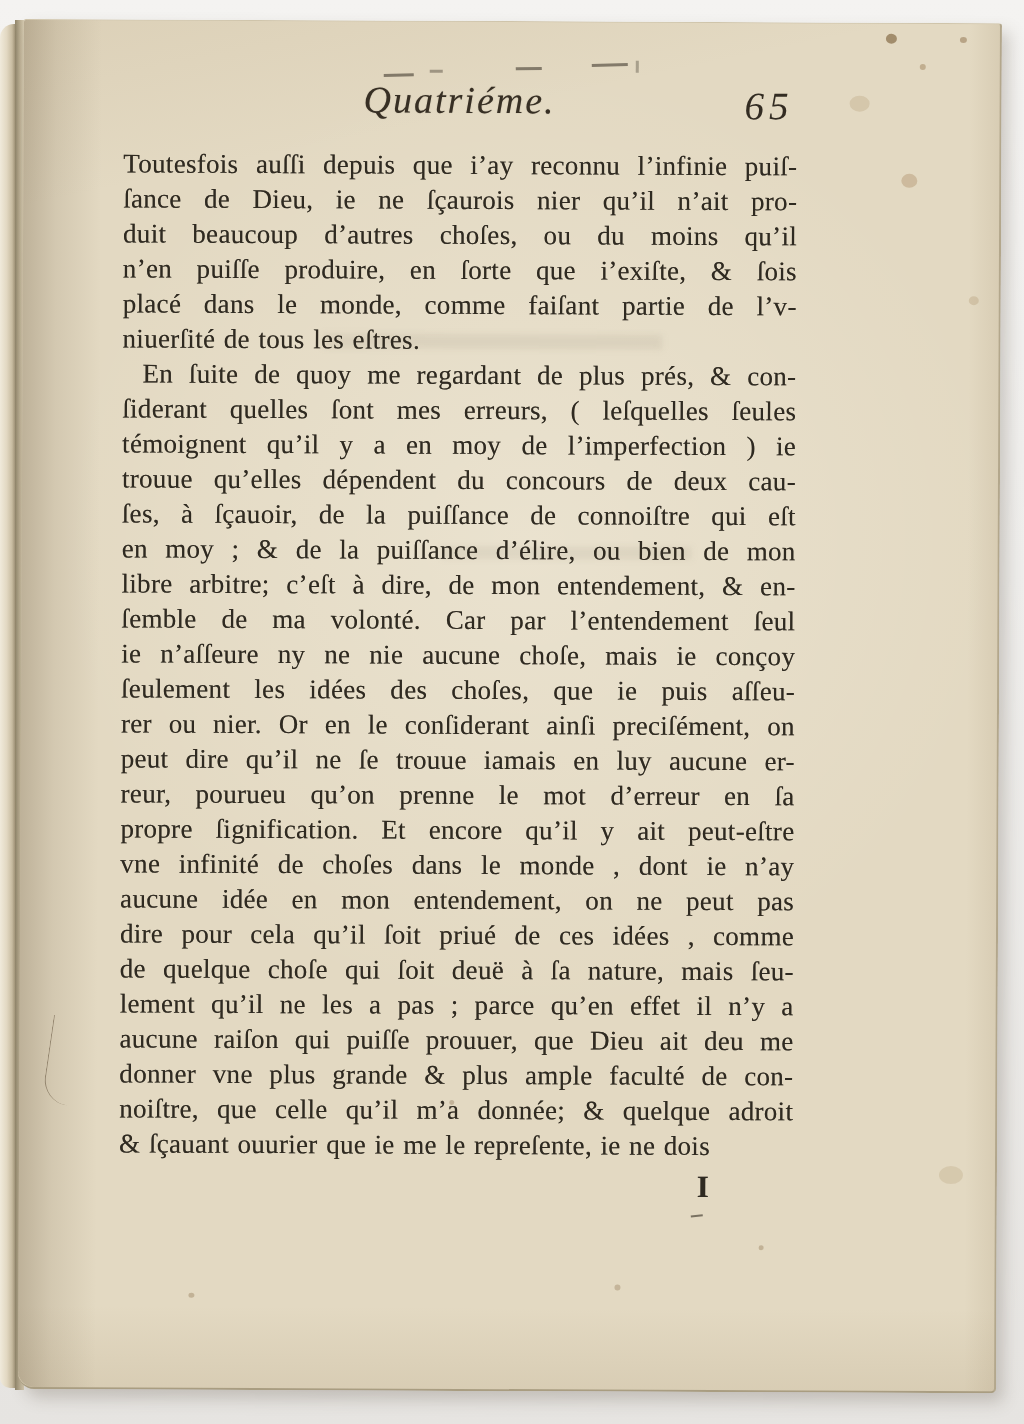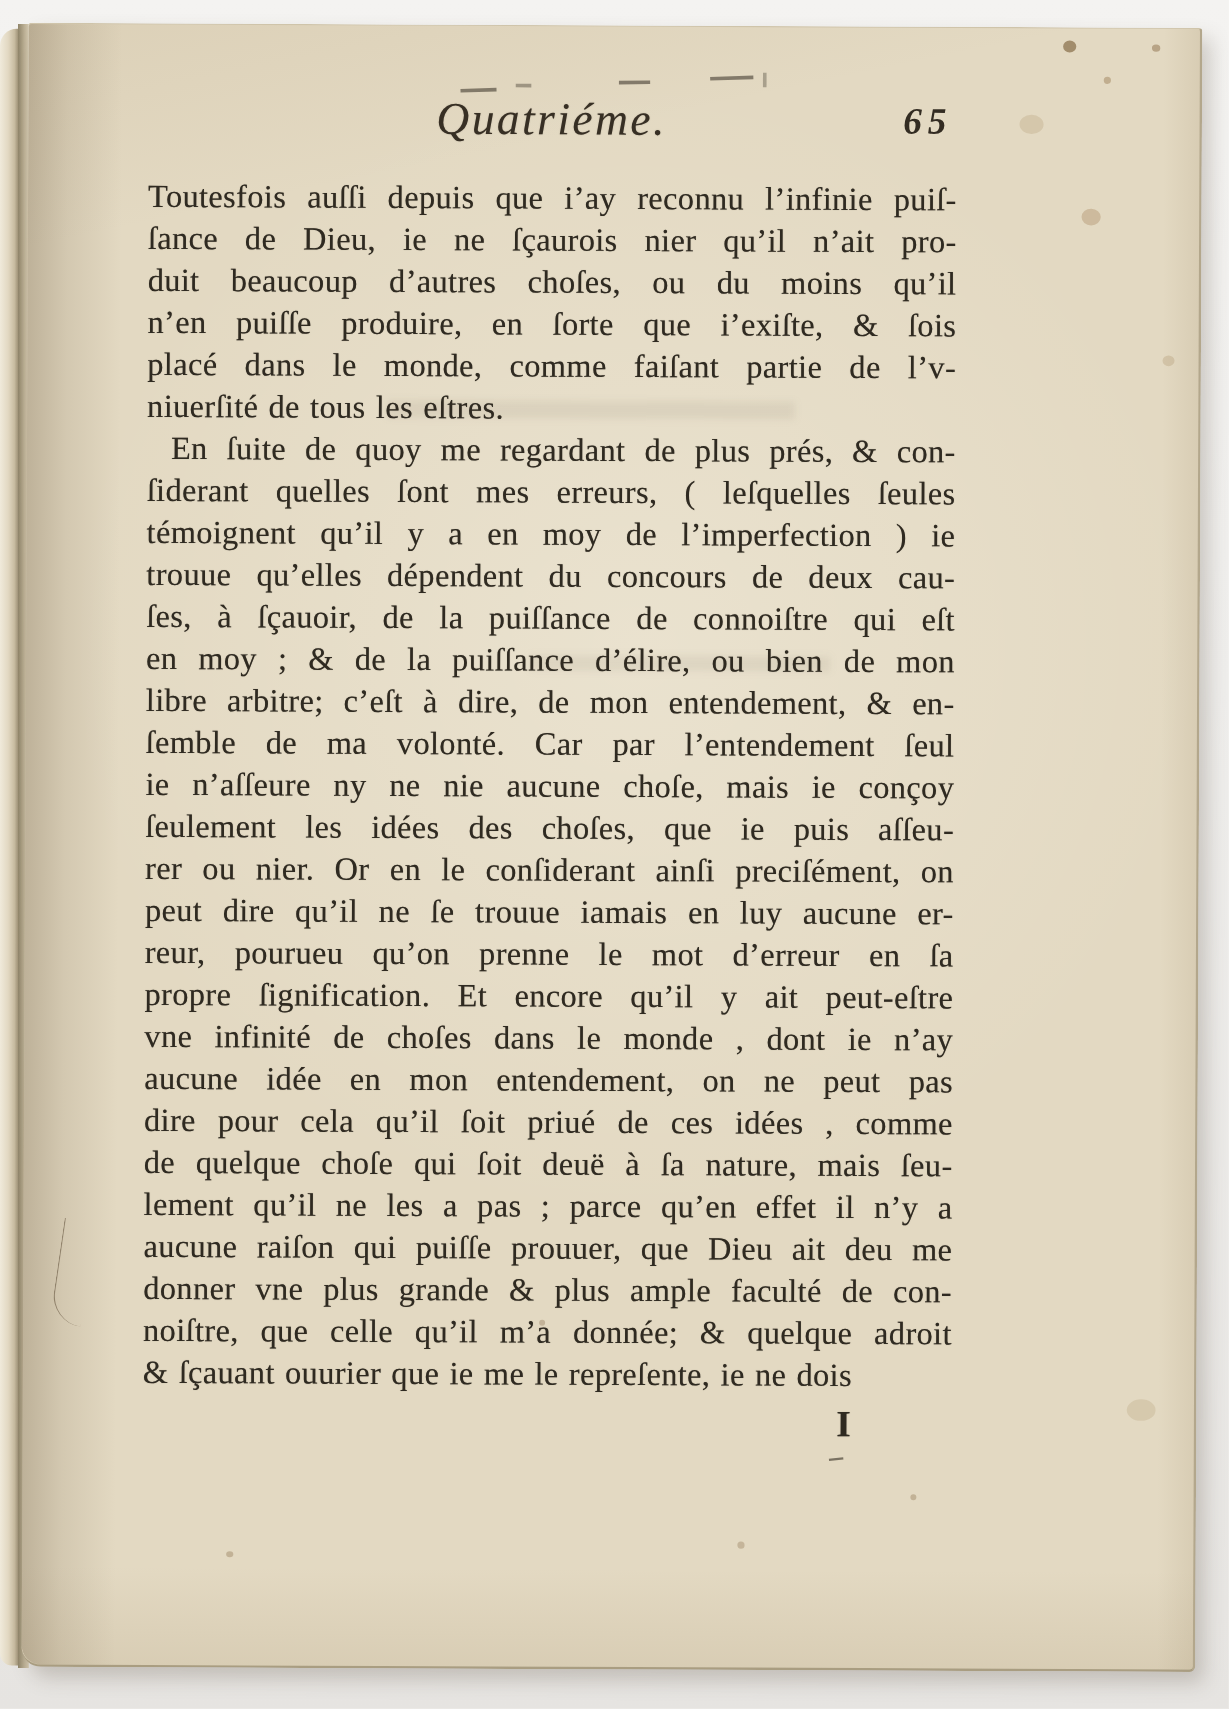--- a/index.html
+++ b/index.html
@@ -61,23 +61,22 @@
     color:var(--ink);
   }
   .running-title{
     display:block;text-align:center;
     font-style:italic;font-size:38px;letter-spacing:2px;
     color:#372f24;
     text-shadow:0 0 1px rgba(55,47,36,.35);
   }
   .page-number{
     position:absolute;right:2px;top:4px;
-    font-size:31px;letter-spacing:5px;font-style:italic;
+    font-size:39px;letter-spacing:5px;font-style:italic;
     color:#332c22;
-    font-weight:bold;
   }
 
   
   .smudge{position:absolute;background:rgba(52,45,34,.55);pointer-events:none;}
   .smudge.s1{left:360px;top:52px;width:30px;height:3px;transform:rotate(-2deg);}
   .smudge.s2{left:406px;top:48px;width:13px;height:3px;opacity:.7;}
   .smudge.s3{left:492px;top:45px;width:26px;height:3px;transform:rotate(-1deg);}
   .smudge.s4{left:568px;top:41px;width:36px;height:3px;transform:rotate(-2deg);}
   .smudge.s5{left:612px;top:38px;width:3px;height:12px;opacity:.6;}
 

